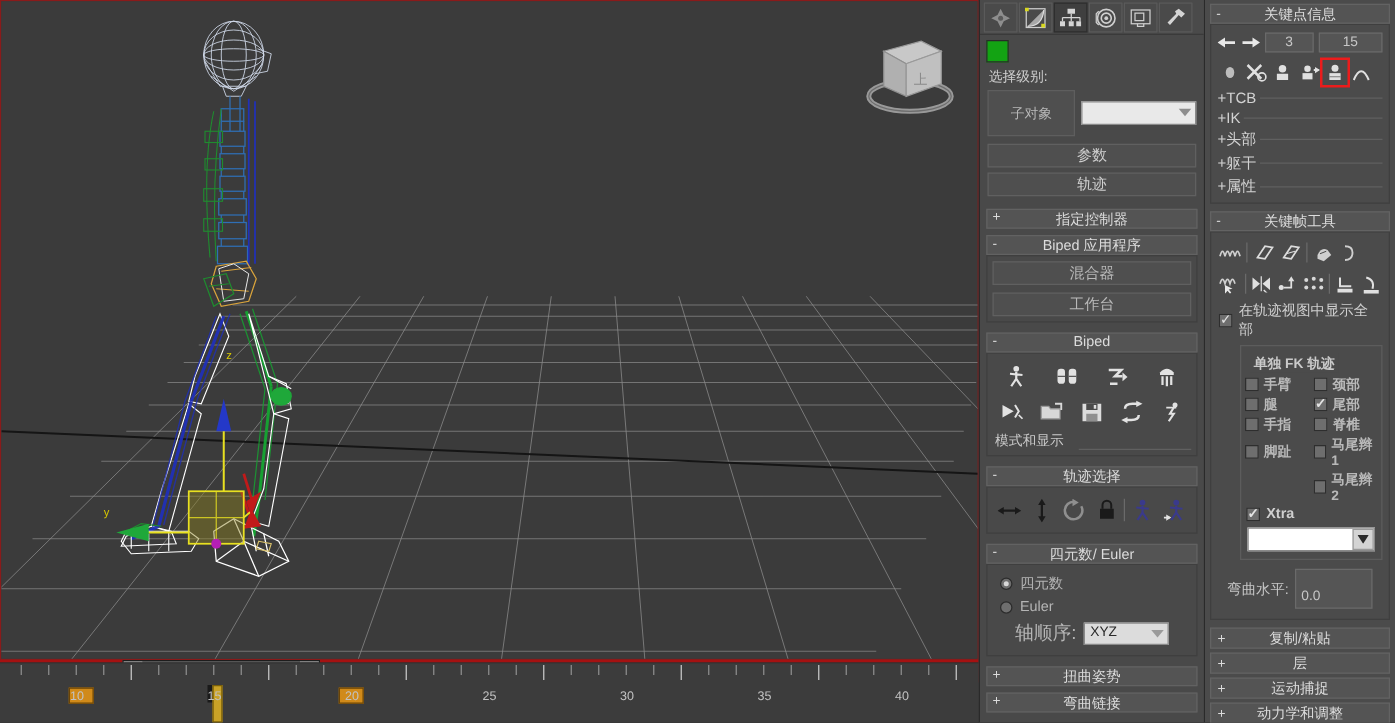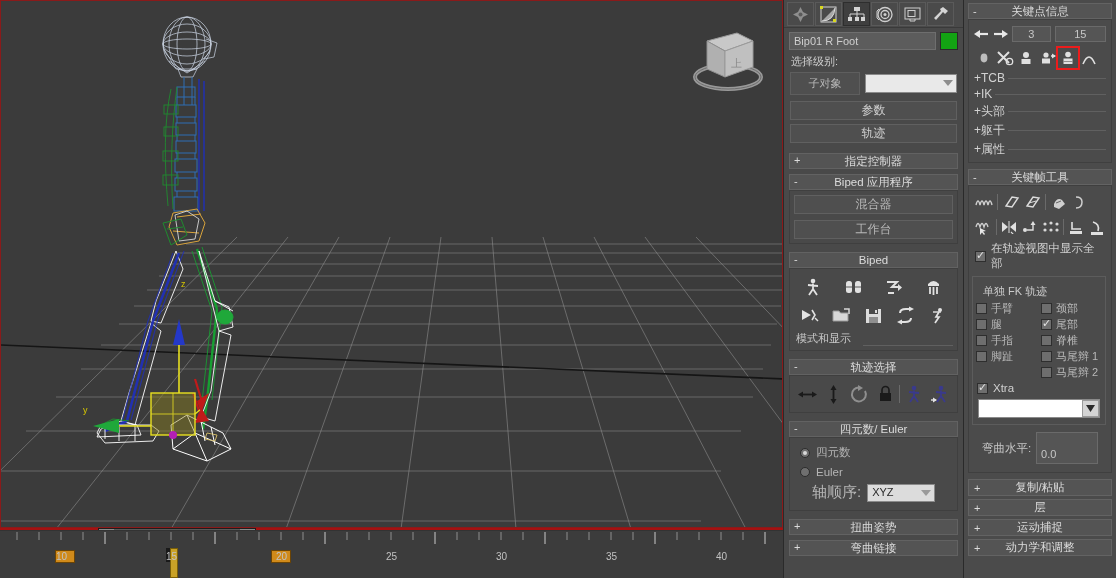--- a/index.html
+++ b/index.html
@@ -56,21 +56,21 @@
           display:flex; align-items:center; justify-content:center; }
   .ctab.active { background:#3f3f3f; border:1px solid #2e2e2e; }
 
   .name-row { display:flex; padding:4px 5px 2px 5px; gap:4px; }
   .name-field { flex:1; height:18px; background:#5c5c5c; border:1px solid #6e6e6e;
                 color:#cfcfcf; font-size:11px; padding:2px 4px; }
   .color-swatch { width:18px; height:18px; background:#13a313; border:1px solid #2a2a2a; }
 
   .sel-label { color:#cfcfcf; font-size:11px; padding:2px 7px; }
   .sel-row { display:flex; padding:1px 6px 4px 6px; gap:5px; align-items:center;}
-  .sub-btn { width:70px; height:23px; background:#4f4f4f; border:1px solid #5e5e5e;
+  .sub-btn { width:70px; height:37px; background:#4f4f4f; border:1px solid #5e5e5e;
              color:#b8b8b8; font-size:11px; display:flex; align-items:center; justify-content:center;}
   .dd { flex:1; height:19px; background:#e9e9e9; border:1px solid #8a8a8a; position:relative; }
   .dd .arrow { position:absolute; right:3px; top:5px; width:0;height:0;
                border-left:5px solid transparent;border-right:5px solid transparent;border-top:6px solid #8d8d8d; }
 
   .pt-row { display:flex; gap:4px; padding:2px 6px 5px 6px;flex-direction:column; }
   .pt-btn { flex:1; height:20px; background:#4f4f4f; border:1px solid #606060;
             color:#cfcfcf; font-size:12px; display:flex;align-items:center;justify-content:center;}
 
   .rollout-head {
@@ -121,21 +121,21 @@
   .kic { width:20px; height:20px; display:flex; align-items:center; justify-content:center; }
   .kic.sel { outline:2px solid #ec1c1c; }
 
   .plusrow { color:#d2d2d2; font-size:12px; display:flex; align-items:center; gap:3px; padding:1px 2px; }
   .plusrow .ln { flex:1; height:1px; background:#606060; }
 
   .chk { width:11px; height:11px; background:#6e6e6e; border:1px solid #2e2e2e; position:relative; display:inline-block;}
   .chk.on::after{ content:'✓'; position:absolute; left:0px; top:-3px; font-size:11px; color:#e4e4e4; }
   .chkline { display:flex; align-items:center; gap:5px; padding:2px 3px; color:#cfcfcf; font-size:11.5px;}
 
-  .fk-box { border:1px solid #5c5c5c; margin:3px 2px 2px 0; padding:4px 3px 3px 3px; }
+  .fk-box { border:1px solid #5c5c5c; margin:3px 2px 2px 20px; padding:4px 3px 3px 3px;font-weight:bold; }
   .fk-title { color:#cacaca; font-size:11px; margin:-11px 0 2px 4px; background:#4b4b4b; display:inline-block; padding:0 3px;}
   .fk-grid { display:grid; grid-template-columns: 1fr 1fr; gap:1px 4px; }
   .fk-item { display:flex; align-items:center; gap:4px; color:#b9b9b9; font-size:11px; }
 
   .xtra-dd { height:19px; background:#fff; border:1px solid #8a8a8a; margin:3px 2px; position:relative;}
   .xtra-dd .btn { position:absolute; right:0; top:0; width:17px; height:17px; background:#d4d4d4;
                   border:1px solid #9a9a9a; display:flex;align-items:center;justify-content:center;}
   .bend-row { display:flex; align-items:center; gap:5px; justify-content:center; padding:5px 2px;}
   .bend-lbl { color:#c6c6c6; font-size:11.5px; }
   .bend-fld { width:62px; height:17px; background:#555; border:1px solid #6a6a6a; color:#c7c7c7;
@@ -455,21 +455,20 @@
         </svg>
       </div>
       <div class="ctab">
         <svg width="17" height="17" viewBox="0 0 17 17">
           <path d="M11 1 L16 5 L13 8 L11 6 L4 14 L2 12 L9 5 L8 3 Z" fill="#d4d4d4"></path>
         </svg>
       </div>
     </div>
 
     <div class="name-row">
-      <div class="name-field">Bip01 R Foot</div>
       <div class="color-swatch"></div>
     </div>
 
     <div class="sel-label">选择级别:</div>
     <div class="sel-row">
       <div class="sub-btn">子对象</div>
       <div class="dd">
         <span class="arrow"></span>
       </div>
     </div>

